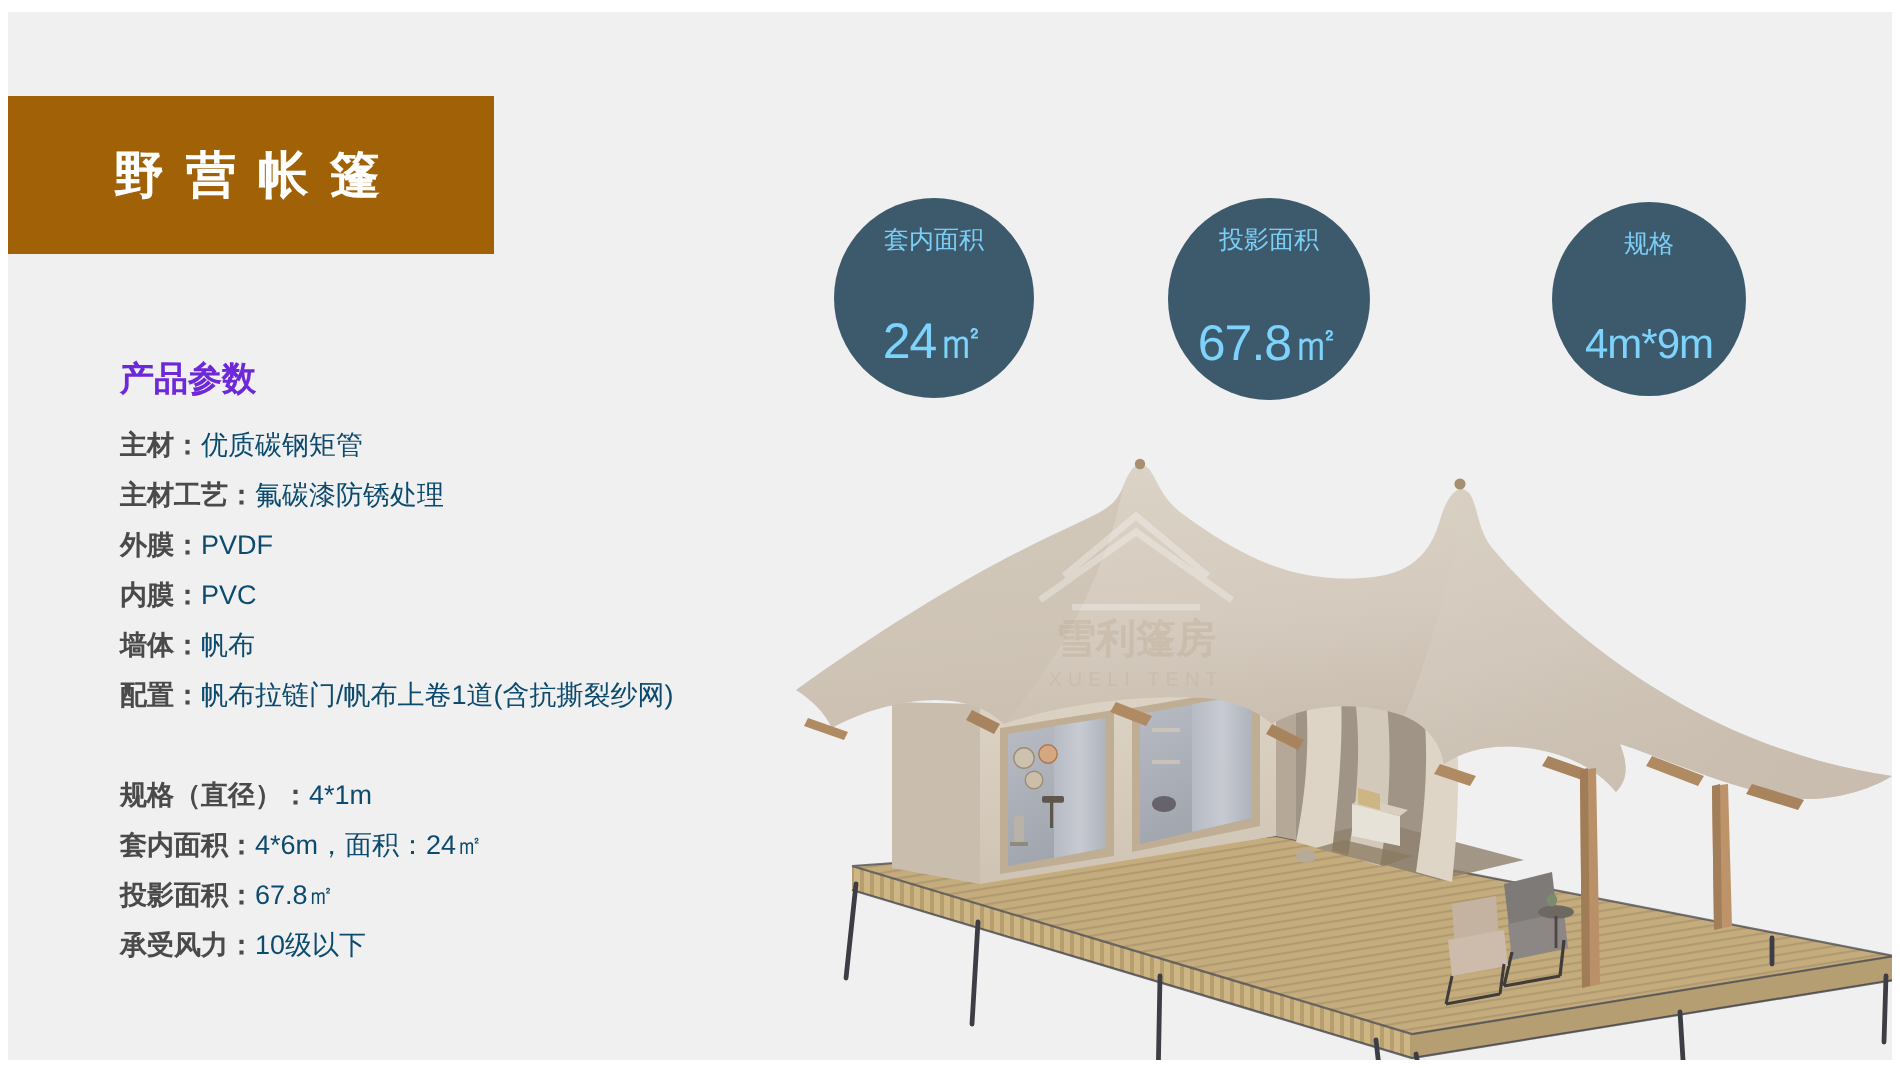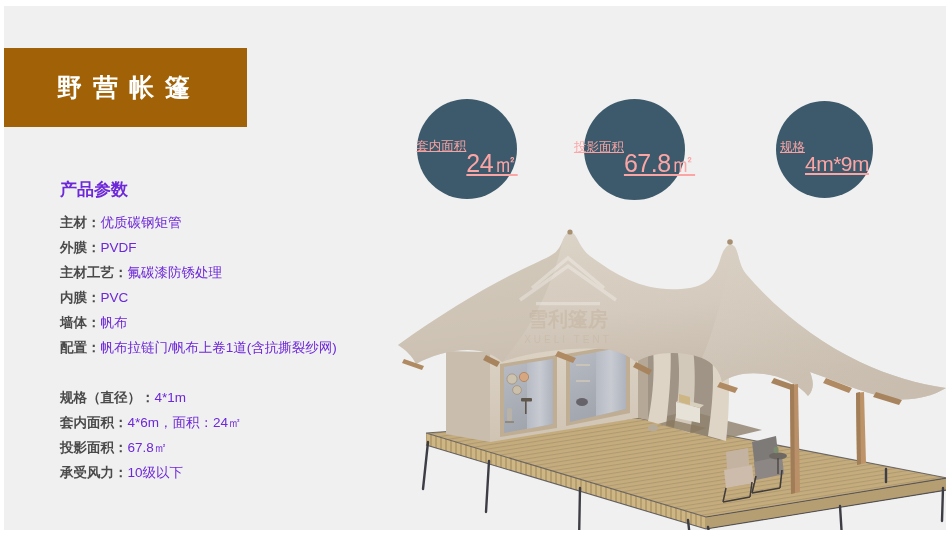--- a/index.html
+++ b/index.html
@@ -66,34 +66,34 @@
   .spec-row {
     font-size: 13.5px;
     line-height: 25px;
     white-space: nowrap;
     color: #8a8a8a;
   }
   .spec-label {
     color: #4a4a4a;
     font-weight: bold;
   }
-  .spec-value { color: #6d28d9; }
+  .spec-value { color: #0c4a6e; }
 
   
   .badge {
     position: absolute;
     width: 100px;
     height: 100px;
     border-radius: 50%;
     background: #3d5a6c;
     display: flex;
+    flex-direction: column;
     align-items: center;
     justify-content: center;
-    color: #fca5a5;
-    text-decoration: underline;
+    color: #7dd3fc;
   }
   #badge-0 { left: 413px; top: 93px; }
   #badge-1 { left: 580px; top: 93px; width: 101px; height: 101px; }
   #badge-2 { left: 772px; top: 95px; width: 97px;  height: 97px; }
 
   .badge-label {
     font-size: 12.5px;
     line-height: 1;
     margin-bottom: 5px;
     white-space: nowrap;
@@ -141,24 +141,24 @@
       <span class="badge-value">4m*9m</span>
     </div>
 
     <div class="spec-block" id="product-block">
       <div class="block-heading">产品参数</div>
 
       <div class="spec-row">
         <span class="spec-label">主材：</span><span class="spec-value">优质碳钢矩管</span>
       </div>
       <div class="spec-row">
+        <span class="spec-label">主材工艺：</span><span class="spec-value">氟碳漆防锈处理</span>
+      </div>
+      <div class="spec-row">
         <span class="spec-label">外膜：</span><span class="spec-value">PVDF</span>
-      </div>
-      <div class="spec-row">
-        <span class="spec-label">主材工艺：</span><span class="spec-value">氟碳漆防锈处理</span>
       </div>
       <div class="spec-row">
         <span class="spec-label">内膜：</span><span class="spec-value">PVC</span>
       </div>
       <div class="spec-row">
         <span class="spec-label">墙体：</span><span class="spec-value">帆布</span>
       </div>
       <div class="spec-row">
         <span class="spec-label">配置：</span><span class="spec-value">帆布拉链门/帆布上卷1道(含抗撕裂纱网)</span>
       </div>

